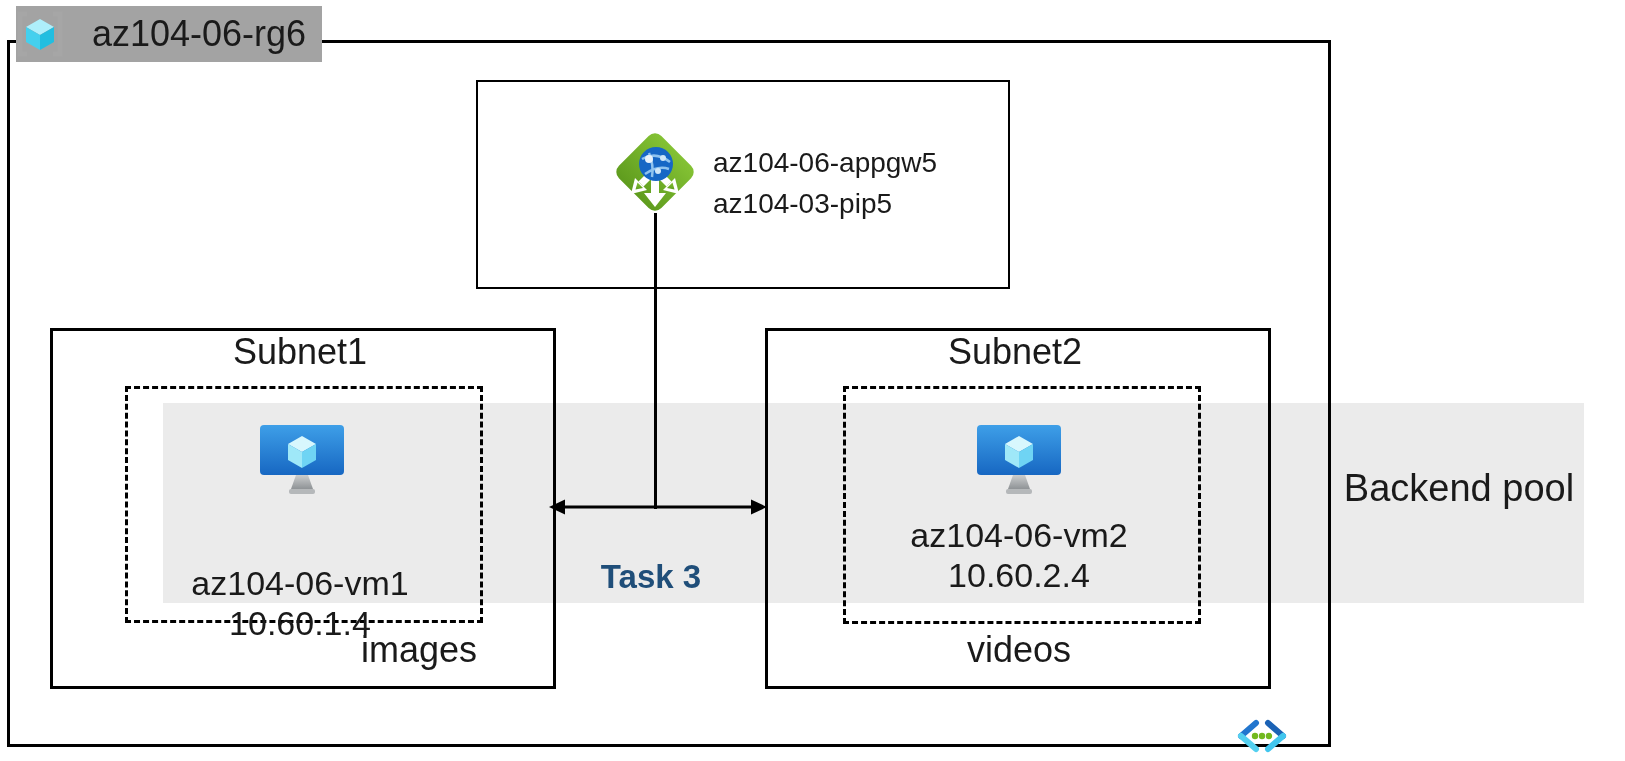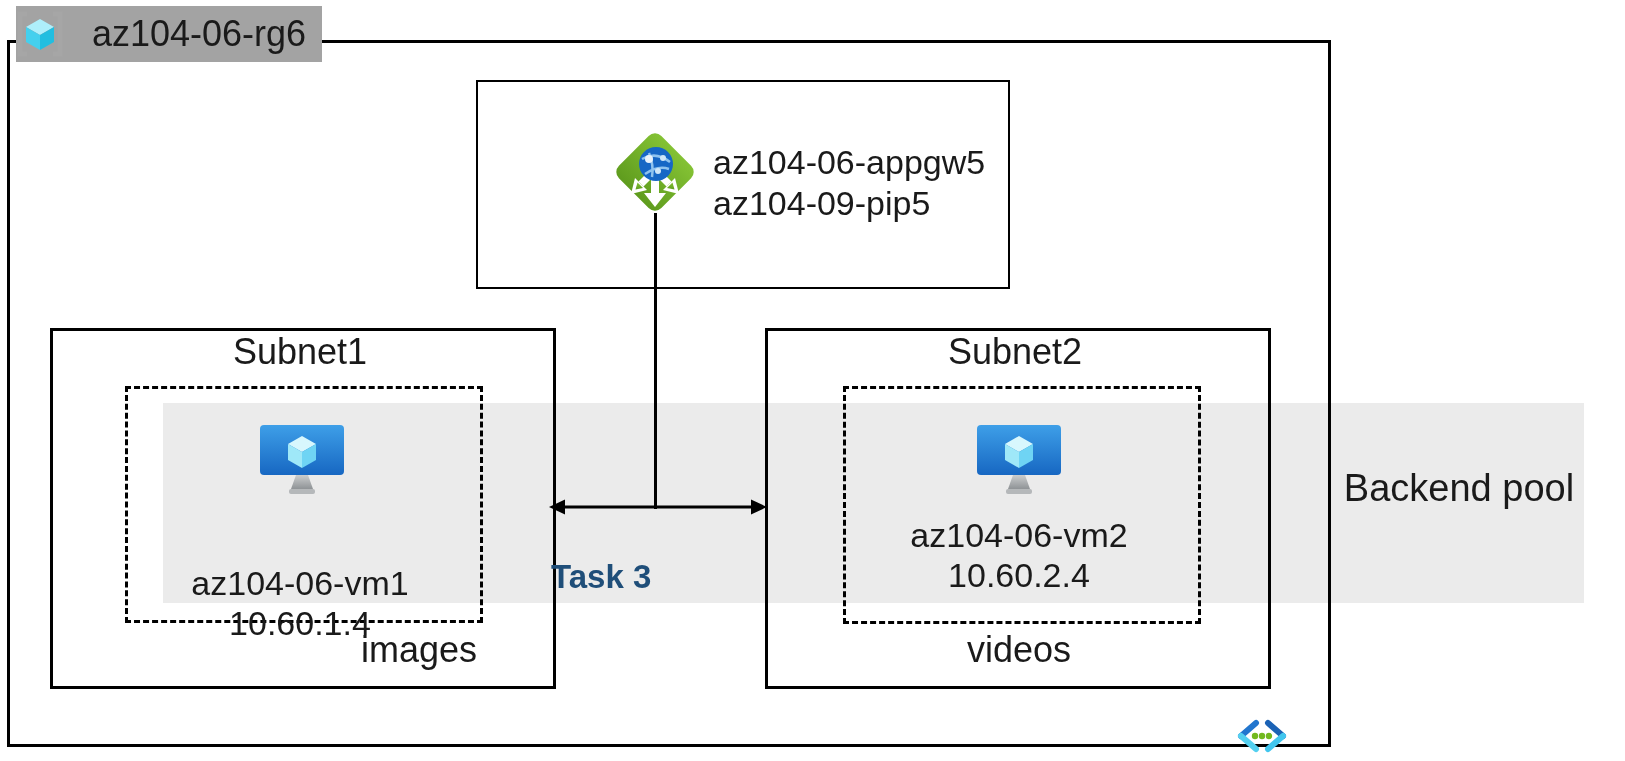--- a/index.html
+++ b/index.html
@@ -25,25 +25,25 @@
   #rg-label svg{margin-right:28px;}
   #rg-title{font-size:36px;}
   
   .txt{z-index:4;line-height:1.22;}
   #appgw-title{left:490px;top:86px;font-size:36px;}
   #subnet1-title{left:50px;top:330px;width:500px;text-align:center;font-size:36px;}
   #subnet2-title{left:765px;top:330px;width:500px;text-align:center;font-size:36px;}
   .vm-label{font-size:34px;text-align:center;line-height:40px;}
   #vm1-label{left:150px;top:515px;width:300px;margin-top:48px;}
   #vm2-label{left:869px;top:515px;width:300px;}
-  #appgw-label{left:713px;top:142px;font-size:34px;line-height:41px;}
+  #appgw-label{left:713px;top:142px;font-size:28px;line-height:41px;}
   #caption1{left:125px;top:628px;width:352px;text-align:right;font-size:36px;}
   #caption2{left:843px;top:628px;width:352px;text-align:center;font-size:36px;}
   #backend-label{left:1328px;top:465px;width:262px;text-align:center;font-size:38px;}
-  #task-label{left:551px;top:557px;width:200px;font-size:33px;font-weight:bold;color:#1F4E79;}
+  #task-label{left:551px;top:557px;width:200px;text-align:center;font-size:33px;font-weight:bold;color:#1F4E79;}
   
   #connector-v{left:654px;top:213px;width:3px;height:296px;background:#000;z-index:5;}
   .icon{z-index:6;}
 </style>
 </head>
 <body>
 
 <div id="stage">
 
   <div class="abs" id="backend-band"></div>
@@ -84,21 +84,21 @@
 
     <circle cx="48" cy="39" r="17" fill="#1667C5"></circle>
     <path d="M34 34 Q48 26 62 37 M37 49 Q50 40 61 44 M41 28 Q46 40 44 52" stroke="#8FC3EE" stroke-width="2.5" fill="none"></path>
     <circle cx="41" cy="34" r="4" fill="#E8F2FB"></circle>
     <circle cx="55" cy="33" r="3" fill="#CFE6F8"></circle>
     <circle cx="50" cy="46" r="3" fill="#CFE6F8"></circle>
   </svg>
 
   <div class="abs txt" id="appgw-label">
     <div>az104-06-appgw5</div>
-    <div>az104-09-pip5</div>
+    <div>az104-03-pip5</div>
   </div>
 
   <div class="abs solid-box" id="subnet1-box"></div>
   <div class="abs txt" id="subnet1-title">Subnet1</div>
   <div class="abs dashed-box" id="dashed1"></div>
 
   <svg class="abs icon" style="left:258px;top:424px;" width="88" height="72" viewBox="0 0 88 72">
     <defs>
       <linearGradient id="vmg" x1="0" y1="0" x2="0" y2="1">
         <stop offset="0" stop-color="#3E9FE8"></stop>

